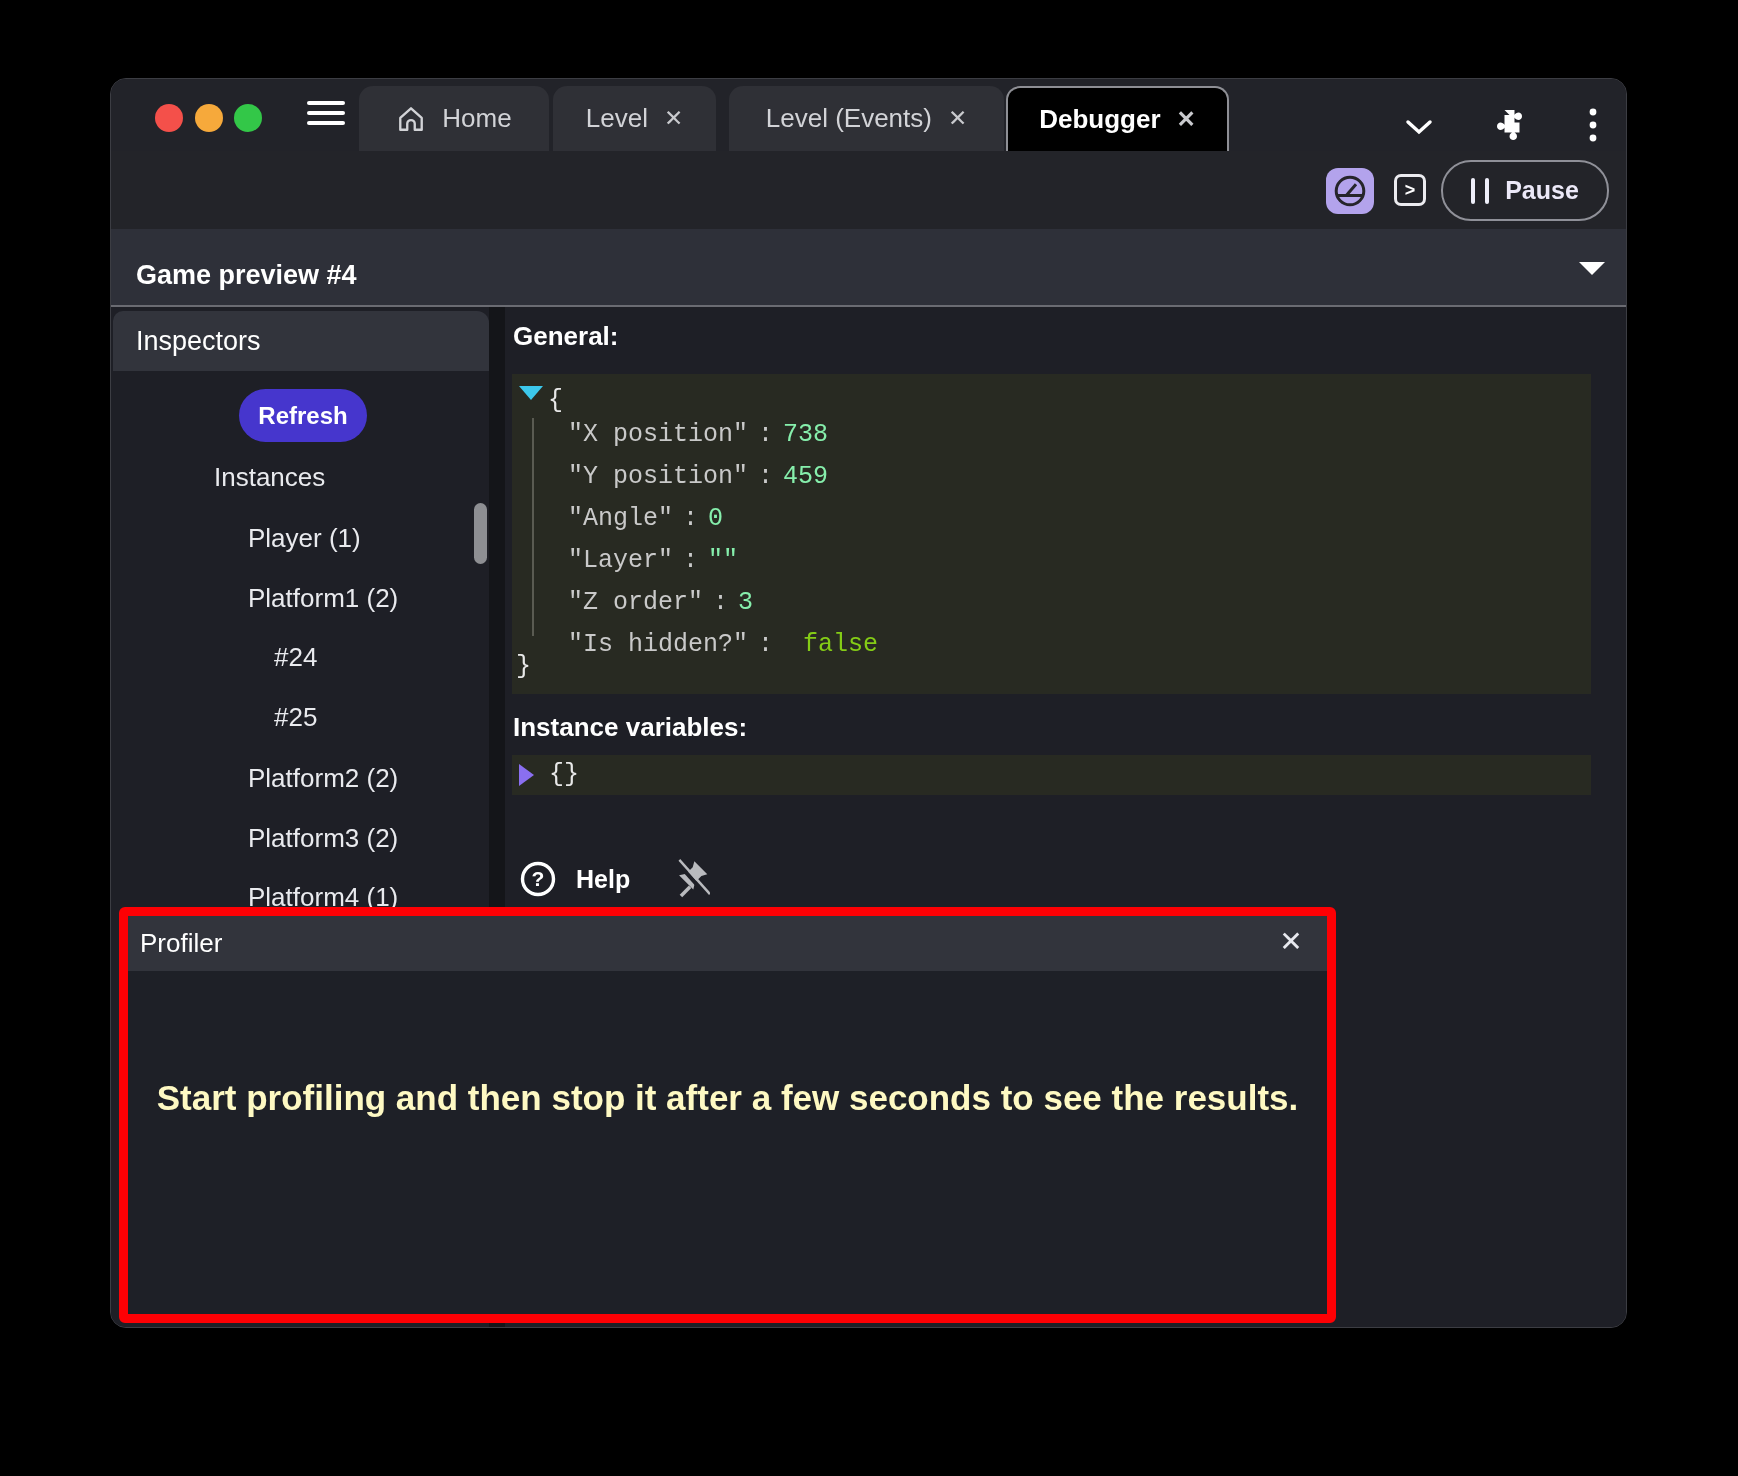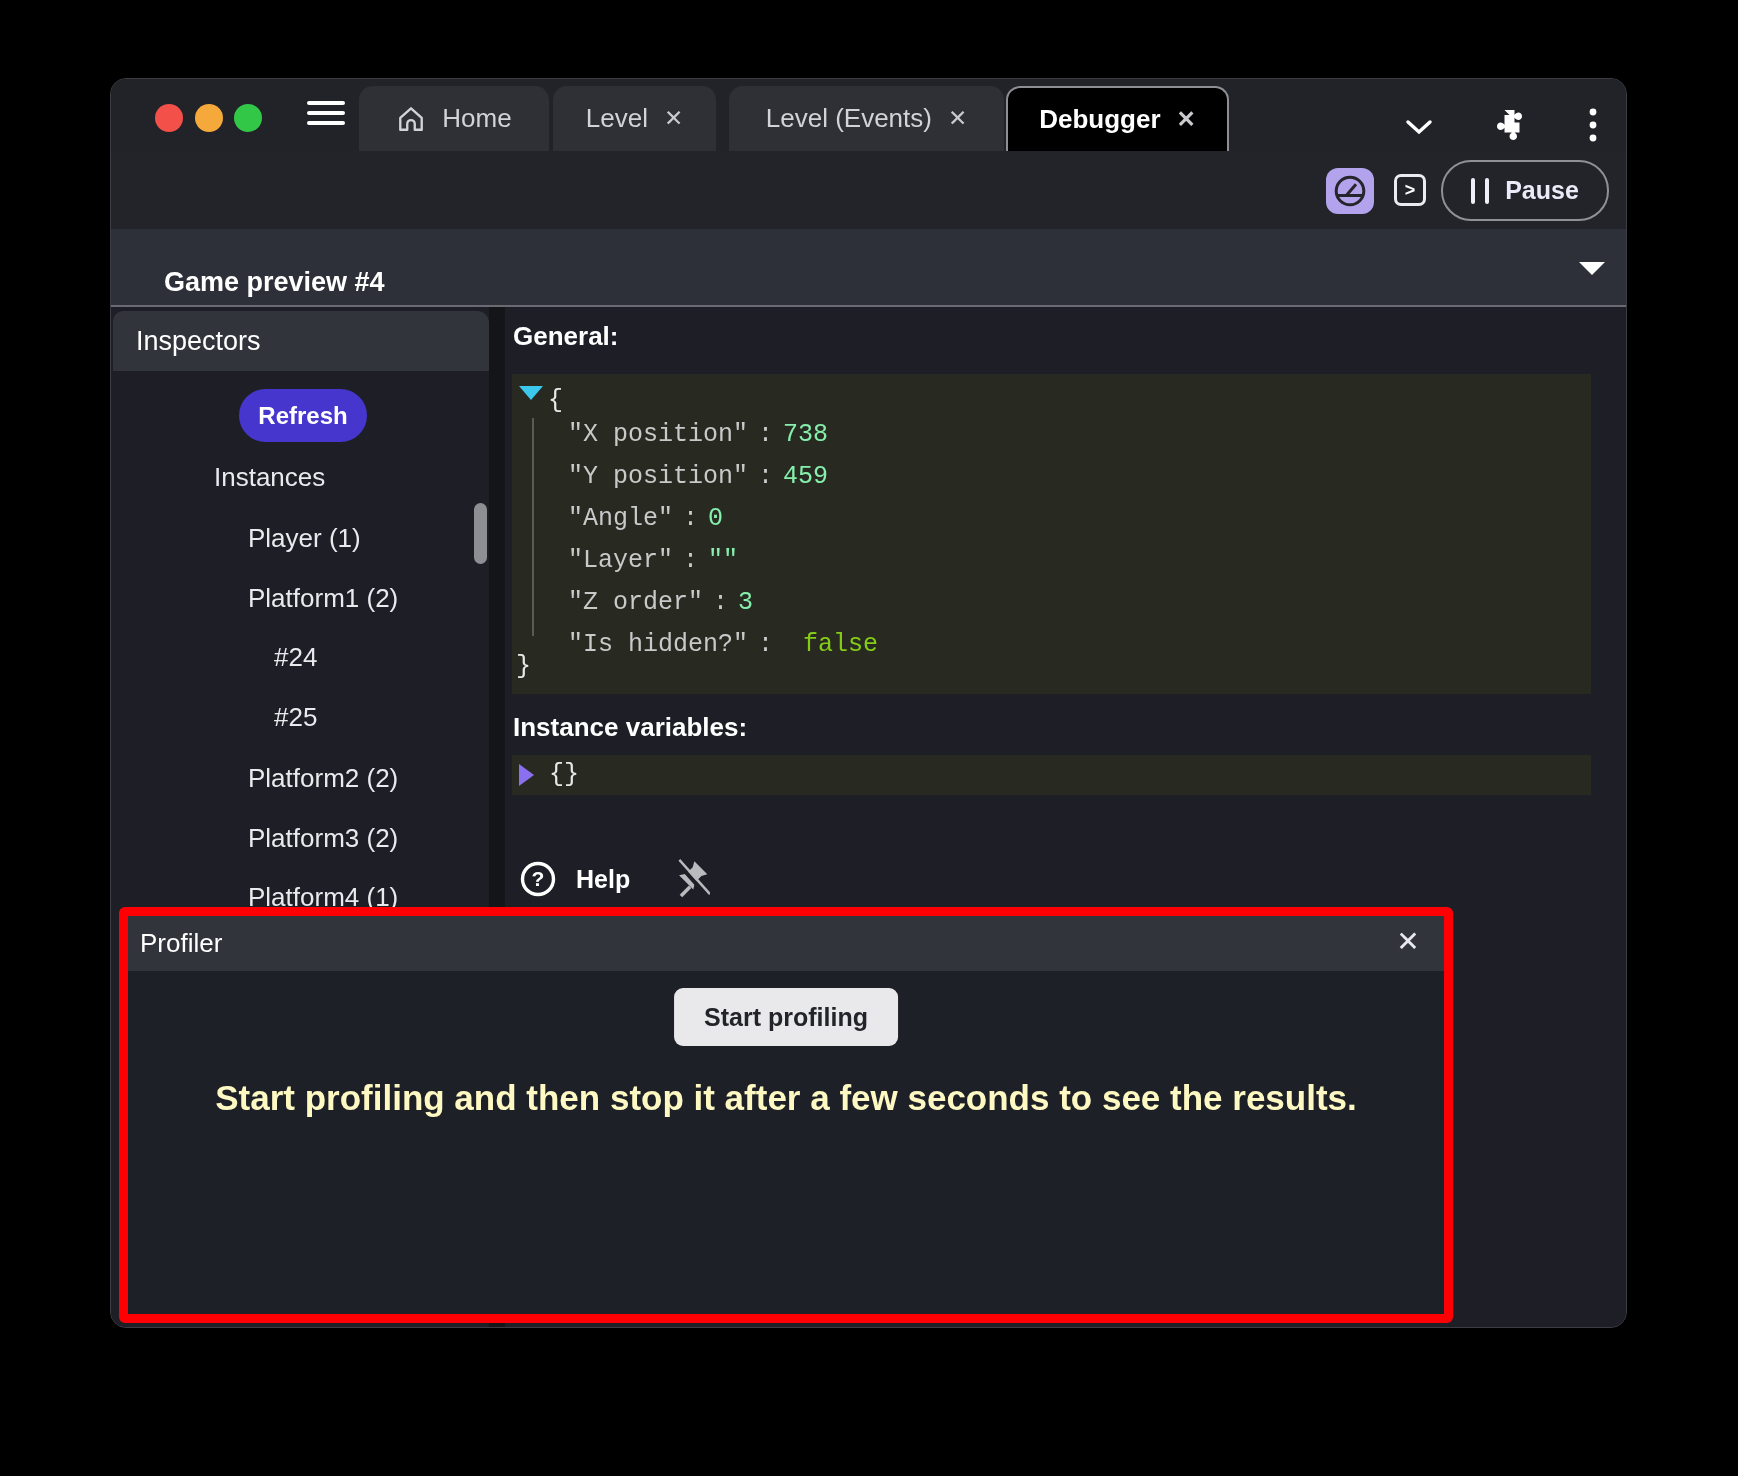--- a/index.html
+++ b/index.html
@@ -45,21 +45,21 @@
     display:flex; align-items:center; justify-content:center; cursor:pointer; }
   .pause-btn{ position:absolute; left:1330px; top:9px; width:168px; height:61px;
     border:2px solid #8f9098; border-radius:30px; background:transparent; color:#ece9f8;
     font-size:25px; font-weight:700; display:flex; align-items:center; justify-content:center; gap:16px; cursor:pointer;
     font-family:"Liberation Sans", sans-serif; }
   .pause-bars{ display:flex; gap:10px; }
   .pause-bars i{ display:block; width:4px; height:26px; background:#efeffa; border-radius:2px; }
   
   .preview-row{ position:absolute; left:0; top:150px; width:100%; height:78px;
     background:#2e3039; border-bottom:2px solid #6a6b72; cursor:pointer; }
-  .preview-row .label{ position:absolute; left:25px; top:38px; color:#fff; font-size:27px; font-weight:700;margin-left:28px; }
+  .preview-row .label{ position:absolute; left:25px; top:31px; color:#fff; font-size:27px; font-weight:700; }
   .preview-caret{ position:absolute; left:1468px; top:33px; width:0; height:0;
     border-left:13px solid transparent; border-right:13px solid transparent; border-top:13px solid #fff; }
   
   .body{ position:absolute; left:0; top:228px; width:100%; height:1022px; background:#1e1f26; }
   .v-divider{ position:absolute; left:378px; top:0; width:16px; height:100%; background:#141519; }
   
   .sidebar{ position:absolute; left:0; top:0; width:378px; height:100%; }
   .sidebar-header{ position:absolute; left:2px; top:4px; width:376px; height:60px; background:#32343c;
     border-radius:10px 12px 0 0; color:#fff; font-size:27px; display:flex; align-items:center; padding-left:23px; }
   .refresh-btn{ position:absolute; left:128px; top:82px; width:128px; height:53px; background:#4636cd;
@@ -88,21 +88,21 @@
     border-left:12px solid transparent; border-right:12px solid transparent; border-top:14px solid #3cc8ec; }
   .vars-box{ position:absolute; left:7px; top:448px; width:1079px; height:40px; background:#282a22;
     font-family:"Liberation Mono", monospace; font-size:25px; color:#e8e8e8; }
   .expander-right{ position:absolute; left:7px; top:9px; width:0; height:0; cursor:pointer;
     border-top:11px solid transparent; border-bottom:11px solid transparent; border-left:15px solid #8a6ff0; }
   .vars-val{ position:absolute; left:37px; top:0; line-height:40px; }
   .help-row{ position:absolute; left:14px; top:552px; height:40px; display:flex; align-items:center; gap:20px; }
   .help-btn{ display:flex; align-items:center; gap:19px; cursor:pointer; color:#fff; font-size:25px; font-weight:700; }
   .pin-btn{ margin-left:24px; cursor:pointer; }
   
-  .profiler{ position:absolute; left:8px; top:828px; width:1334px; height:416px;
+  .profiler{ position:absolute; left:8px; top:828px; width:1217px; height:416px;
     border:9px solid #fe0004; border-radius:6px; background:#1e2027; z-index:5; }
   .profiler-header{ position:absolute; left:0; top:0; width:100%; height:55px; background:#32343c;
     color:#fff; font-size:26px; line-height:55px; padding-left:12px; }
   .profiler-close{ position:absolute; right:16px; top:0; width:40px; height:55px; text-align:center;
     color:#e8e9ef; font-size:28px; cursor:pointer; line-height:52px; }
   .start-btn{ position:absolute; left:50%; top:72px; transform:translateX(-50%); height:58px; padding:0 30px;
     background:#e9e9eb; border:none; border-radius:9px; color:#232429; font-size:25px; font-weight:700;
     cursor:pointer; font-family:"Liberation Sans", sans-serif; white-space:nowrap; }
   .profiler-hint{ position:absolute; left:0; top:162px; width:100%; text-align:center;
     color:#fef9c3; font-size:35px;font-weight:bold; }
@@ -272,18 +272,17 @@
           </div>
         </div>
       </div>
     </div>
 
     <div class="profiler">
       <div class="profiler-header">
         <span>Profiler</span>
         <span class="profiler-close">✕</span>
       </div>
-      <button class="start-btn">Start profiling</button>
       <div class="profiler-hint">Start profiling and then stop it after a few seconds to see the results.</div>
     </div>
 
   </div>
 </div>
 
 </body></html>

